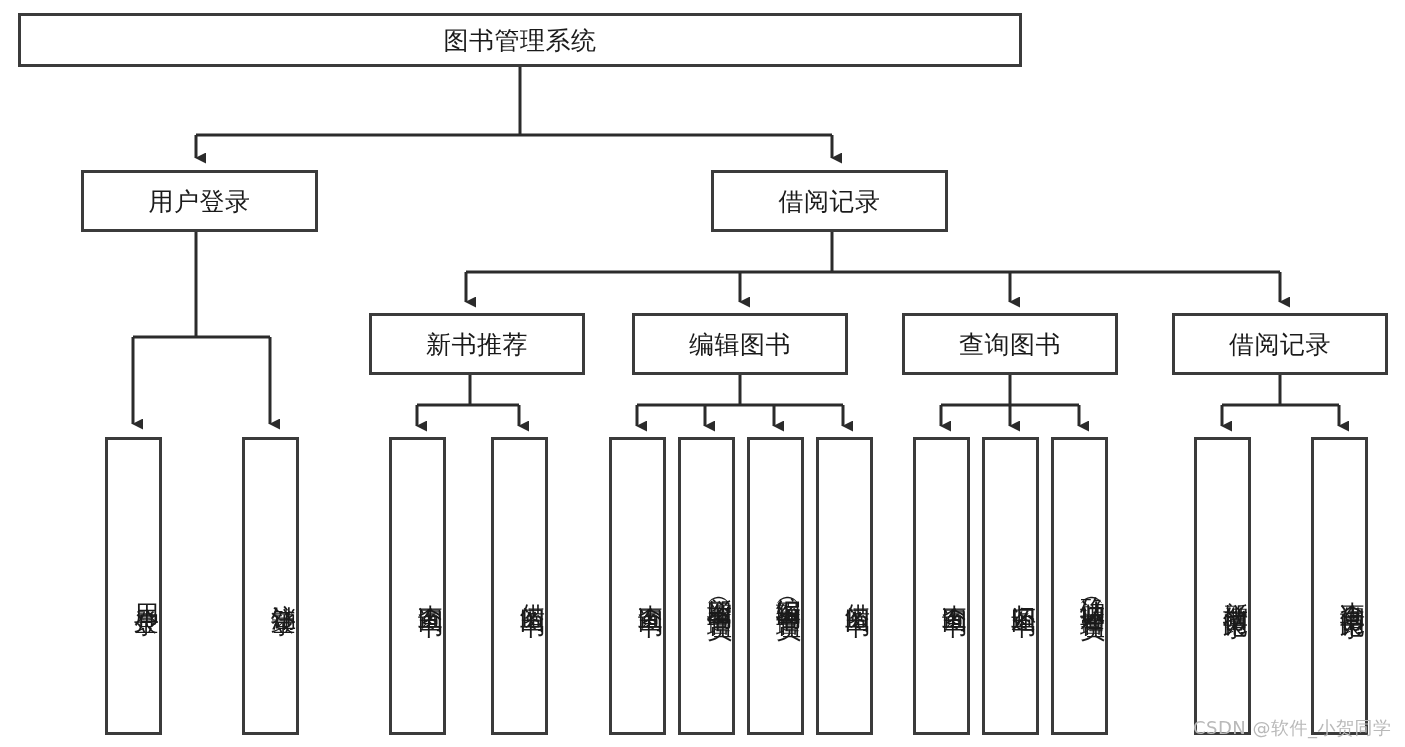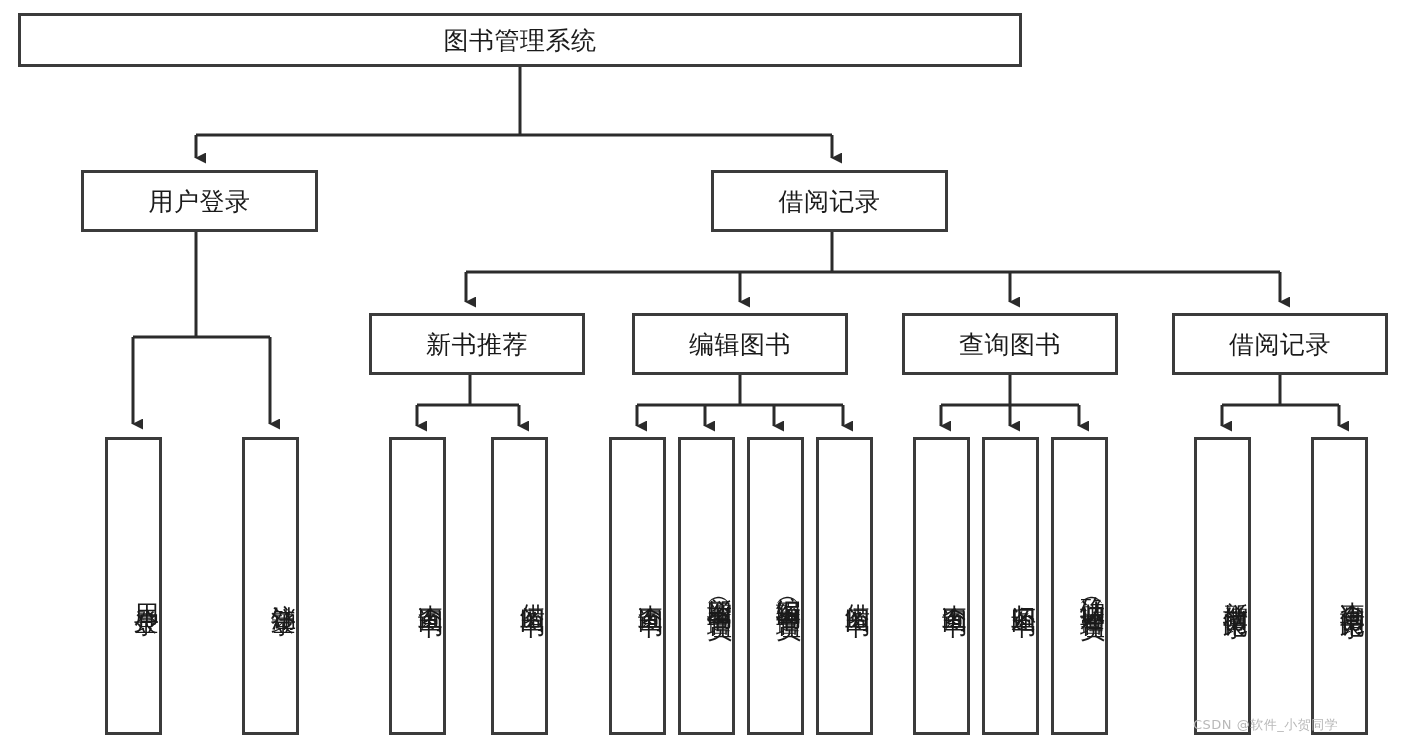--- a/index.html
+++ b/index.html
@@ -50,21 +50,21 @@
     align-items: flex-start;
     justify-content: center;
   }
   .node.vert .vlabel {
     writing-mode: vertical-rl;
     text-orientation: upright;
     display: block;
   }
   .watermark {
     position: absolute;
-    font-size: 13px;
+    font-size: 18px;
     color: #b9b9b9;
     white-space: nowrap;
     letter-spacing: 0.5px;
   }
 </style>
 </head>
 <body>
 
 <div id="canvas">
 

